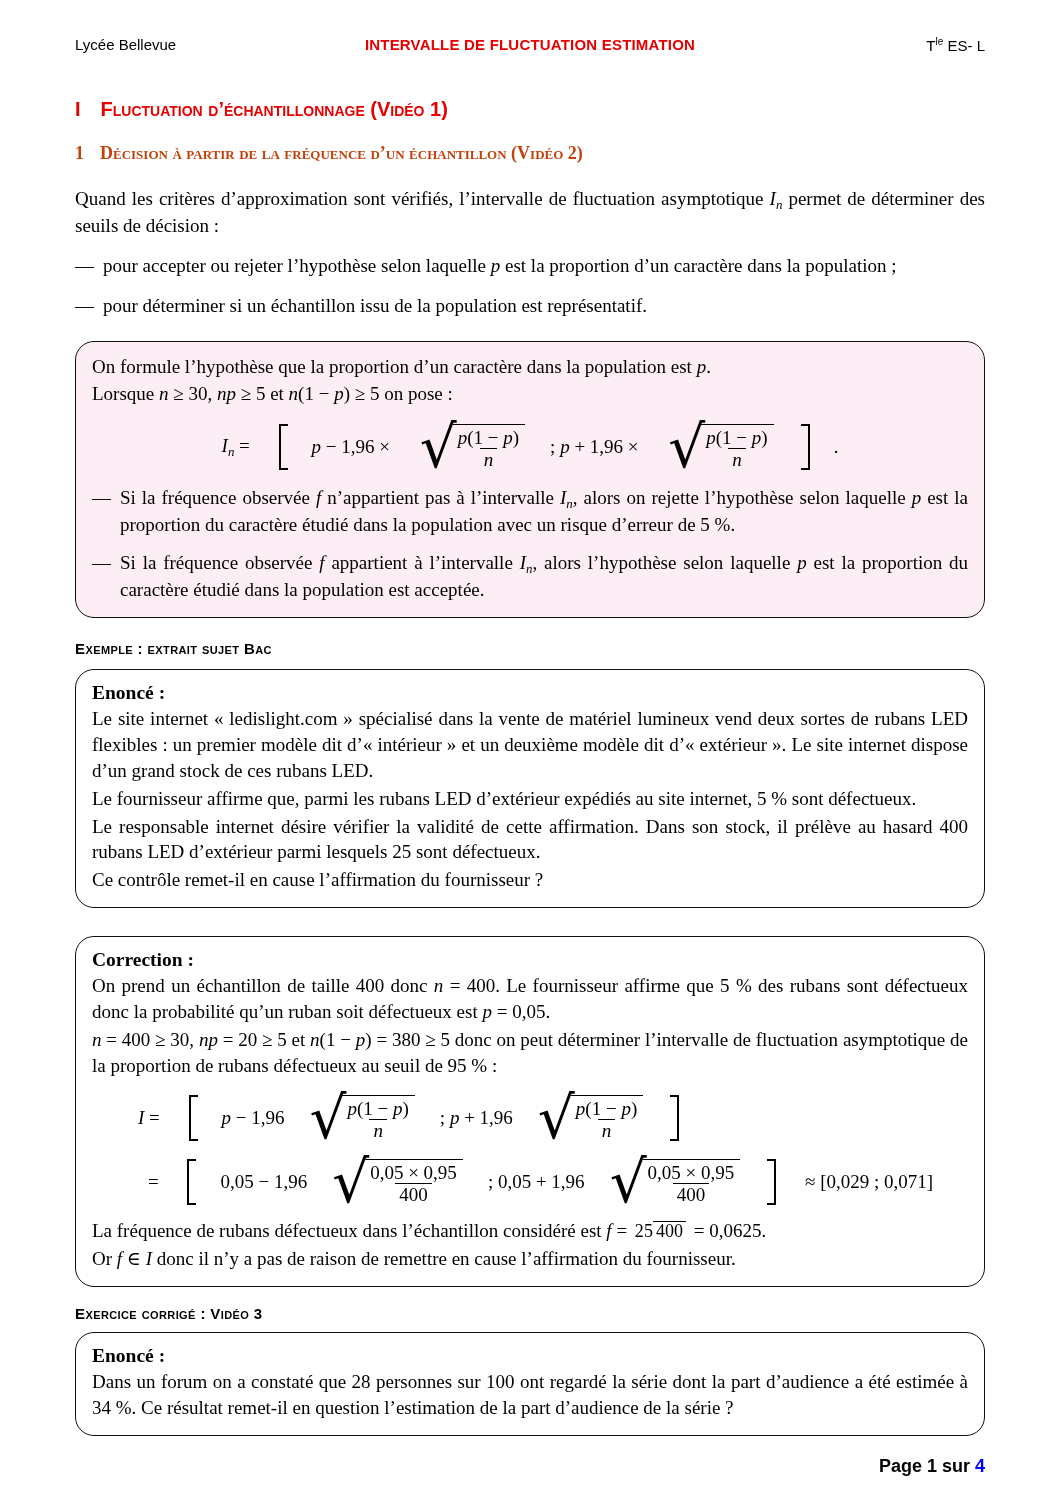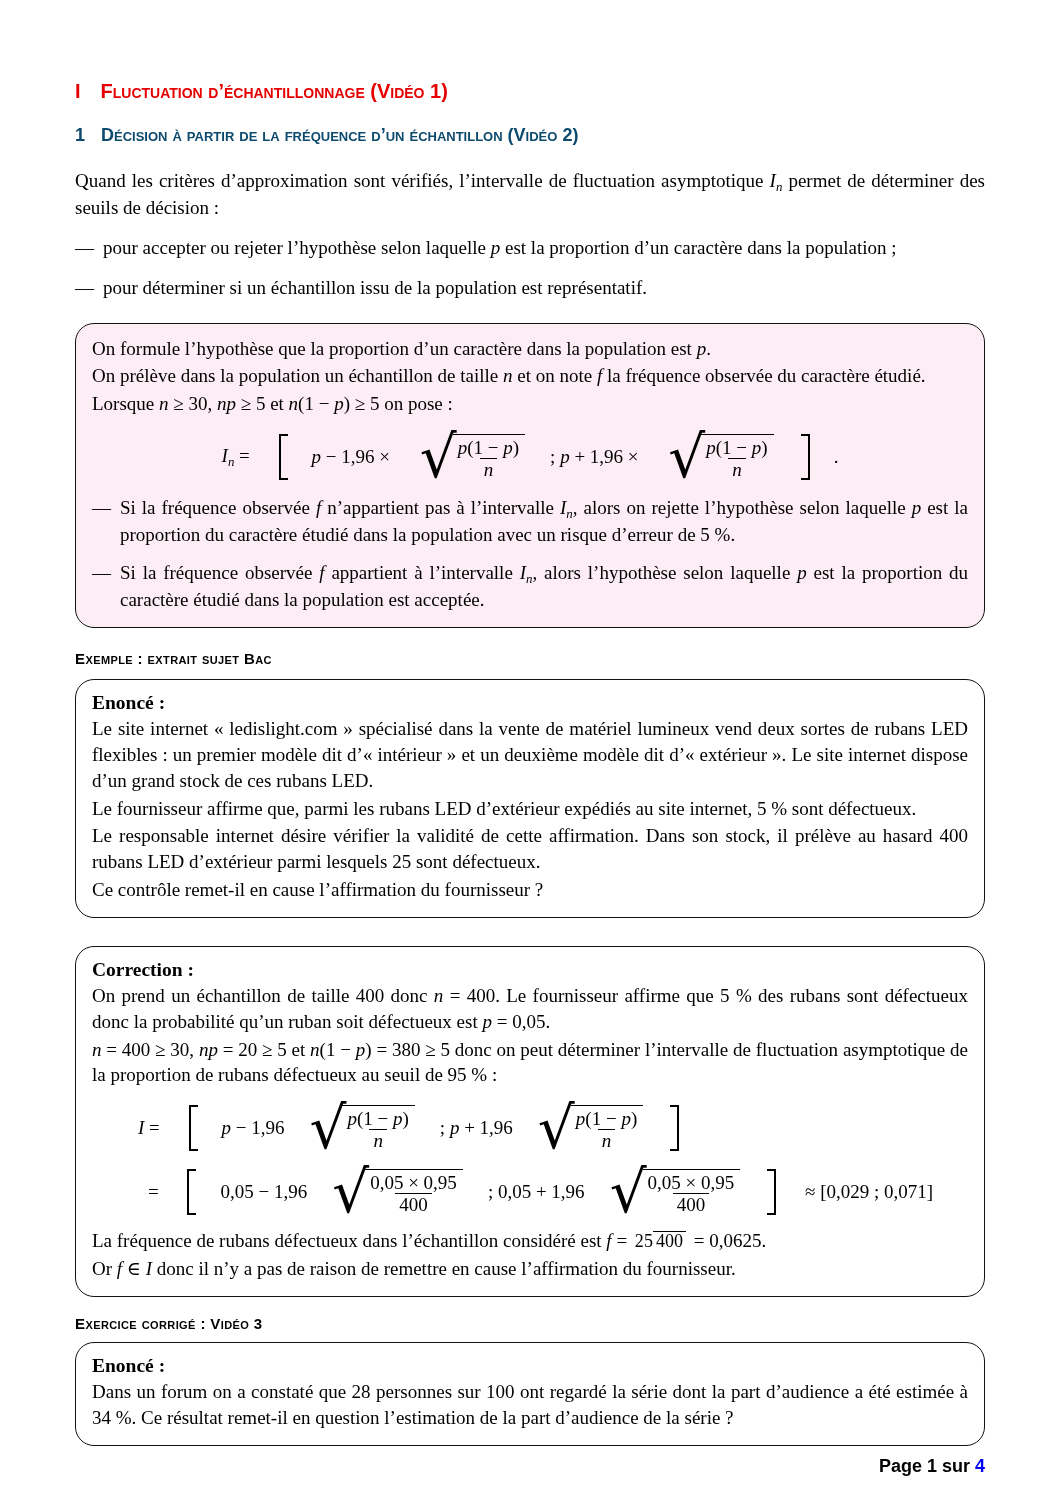--- a/index.html
+++ b/index.html
@@ -17,22 +17,22 @@
   .hdr{display:flex;justify-content:space-between;align-items:flex-start;
        font-family:"Liberation Sans","DejaVu Sans",sans-serif;font-size:15px;}
   .hdr .school{width:220px;}
   .hdr .doc-title{font-weight:700;color:#e60000;letter-spacing:.2px;text-align:center;flex:1;}
   .hdr .grade{width:220px;text-align:right;}
   .hdr sup{font-size:10px;}
   
   .h-section{margin-top:44px;font-family:"Liberation Sans","DejaVu Sans",sans-serif;
              font-weight:700;color:#e60000;font-size:20px;font-variant:small-caps;}
   .h-section .num{display:inline-block;margin-right:20px;font-variant:normal;}
-  .h-sub{margin-top:22px;font-family:Liberation Sans, sans-serif;
-         font-weight:700;color:#0c4a6e;font-size:18px;font-variant:small-caps;}
+  .h-sub{margin-top:22px;font-family:Liberation Serif, serif;
+         font-weight:700;color:#c2410c;font-size:18px;font-variant:small-caps;}
   .h-sub .num{display:inline-block;margin-right:16px;font-variant:normal;}
   .sc-head{margin-top:22px;font-family:"Liberation Sans","DejaVu Sans",sans-serif;
            font-weight:700;font-size:15px;font-variant:small-caps;letter-spacing:.4px;}
   
   .para{font-size:19px;line-height:1.36;text-align:justify;margin:0;}
   .intro{margin-top:22px;}
   .bullet{display:flex;margin-top:14px;font-size:19px;line-height:1.36;}
   .bullet .dash{width:28px;flex:0 0 28px;}
   .bullet .btxt{flex:1;text-align:justify;}
   .mi{font-style:italic;}
@@ -66,20 +66,25 @@
   .footer{position:absolute;right:73px;bottom:20px;
           font-family:Liberation Sans, sans-serif;
           font-size:18px;font-weight:700;}
   .footer .pg-link{color:#0000ff;text-decoration:none;cursor:pointer;}
 </style>
 </head>
 <body>
 
 <div class="page">
 
+  <div class="hdr">
+    <div class="school">Lycée Bellevue</div>
+    <div class="doc-title">INTERVALLE DE FLUCTUATION ESTIMATION</div>
+    <div class="grade"><span>T</span><sup>le</sup><span> ES- L</span></div>
+  </div>
 
   <div class="h-section">
     <span class="num">I</span><span>Fluctuation d’échantillonnage (Vidéo 1)</span>
   </div>
 
   <div class="h-sub">
     <span class="num">1</span><span>Décision à partir de la fréquence d’un échantillon (Vidéo 2)</span>
   </div>
 
   <p class="para intro"><span>Quand les critères d’approximation sont vérifiés, l’intervalle de fluctuation asymptotique </span><span class="mi">I</span><span class="msub">n</span><span> permet de déterminer des seuils de décision :</span></p>
@@ -88,21 +93,20 @@
     <span class="dash">—</span>
     <span class="btxt"><span>pour accepter ou rejeter l’hypothèse selon laquelle </span><span class="mi">p</span><span> est la proportion d’un caractère dans la population ;</span></span>
   </div>
   <div class="bullet">
     <span class="dash">—</span>
     <span class="btxt"><span>pour déterminer si un échantillon issu de la population est représentatif.</span></span>
   </div>
 
   <div class="rbox pink">
     <p class="para"><span>On formule l’hypothèse que la proportion d’un caractère dans la population est </span><span class="mi">p</span><span>.</span></p>
-    <p class="para"><span>On prélève dans la population un échantillon de taille </span><span class="mi">n</span><span> et on note </span><span class="mi">f</span><span> la fréquence observée du caractère étudié.</span></p>
     <p class="para"><span>Lorsque </span><span class="mi">n</span><span> ≥ 30, </span><span class="mi">np</span><span> ≥ 5 et </span><span class="mi">n</span><span>(1 − </span><span class="mi">p</span><span>) ≥ 5 on pose :</span></p>
 
     <div class="disp">
       <span class="mtx"><span class="mi">I</span><span class="msub">n</span><span> = </span></span>
       <span class="brk l"></span>
       <span class="mtx"><span class="mi">p</span><span> − 1,96 × </span></span>
       <span class="sqrt">
         <span class="rad">√</span>
         <span class="fwrap"><span class="frac">
               <span class="num"><span class="mi">p</span><span>(1 − </span><span class="mi">p</span><span>)</span></span>

